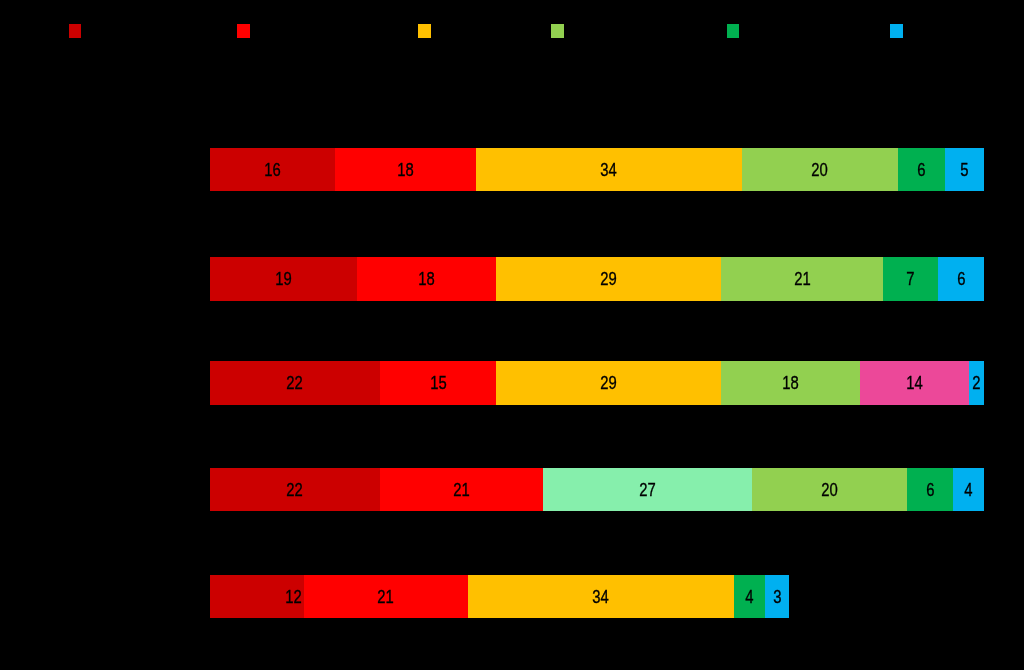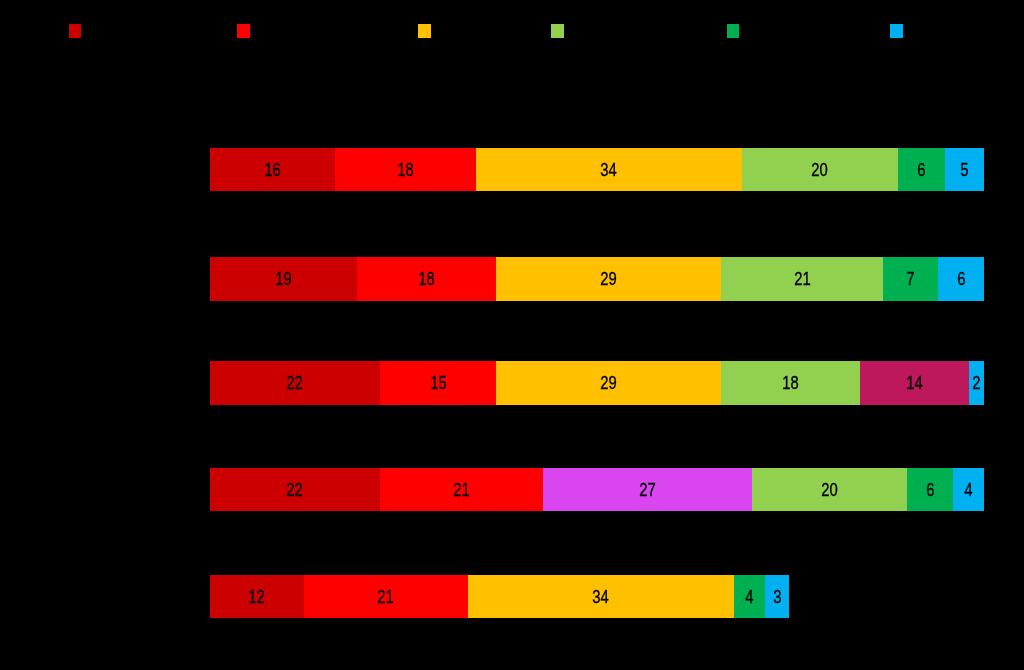--- a/index.html
+++ b/index.html
@@ -119,51 +119,51 @@
         </div>
         <div class="bar-seg" style="width: 15%; background: rgb(255, 0, 0);">
           <span class="seg-label">15</span>
         </div>
         <div class="bar-seg" style="width: 29%; background: rgb(255, 192, 0);">
           <span class="seg-label">29</span>
         </div>
         <div class="bar-seg" style="width: 18%; background: rgb(146, 208, 80);">
           <span class="seg-label">18</span>
         </div>
-        <div class="bar-seg" style="width: 14%; background: #be185d;">
+        <div class="bar-seg" style="width: 14%; background: #ec4899;">
           <span class="seg-label">14</span>
         </div>
         <div class="bar-seg" style="width: 2%; background: rgb(0, 176, 240);">
           <span class="seg-label">2</span>
         </div>
       </div>
       <div class="cat-label" style="left: 0px; width: 201px; top: 481.65px;"></div>
       <div class="bar-row" style="left: 209.8px; top: 467.9px; width: 774.4px; height: 43.5px;">
         <div class="bar-seg" style="width: 22%; background: rgb(204, 0, 0);">
           <span class="seg-label">22</span>
         </div>
         <div class="bar-seg" style="width: 21%; background: rgb(255, 0, 0);">
           <span class="seg-label">21</span>
         </div>
-        <div class="bar-seg" style="width: 27%; background: #d946ef;">
+        <div class="bar-seg" style="width: 27%; background: #86efac;">
           <span class="seg-label">27</span>
         </div>
         <div class="bar-seg" style="width: 20%; background: rgb(146, 208, 80);">
           <span class="seg-label">20</span>
         </div>
         <div class="bar-seg" style="width: 6%; background: rgb(0, 176, 80);">
           <span class="seg-label">6</span>
         </div>
         <div class="bar-seg" style="width: 4%; background: rgb(0, 176, 240);">
           <span class="seg-label">4</span>
         </div>
       </div>
       <div class="cat-label" style="left: 0px; width: 201px; top: 588.35px;"></div>
       <div class="bar-row" style="left: 209.8px; top: 574.6px; width: 774.4px; height: 43.5px;">
-        <div class="bar-seg" style="width: 12.1212%; background: rgb(204, 0, 0);">
+        <div class="bar-seg" style="width: 12.1212%; background: rgb(204, 0, 0); justify-content: flex-end;">
           <span class="seg-label">12</span>
         </div>
         <div class="bar-seg" style="width: 21.2121%; background: rgb(255, 0, 0);">
           <span class="seg-label">21</span>
         </div>
         <div class="bar-seg" style="width: 34.3434%; background: rgb(255, 192, 0);">
           <span class="seg-label">34</span>
         </div>
         <div class="bar-seg" style="width: 4.0404%; background: rgb(0, 176, 80);">
           <span class="seg-label">4</span>

